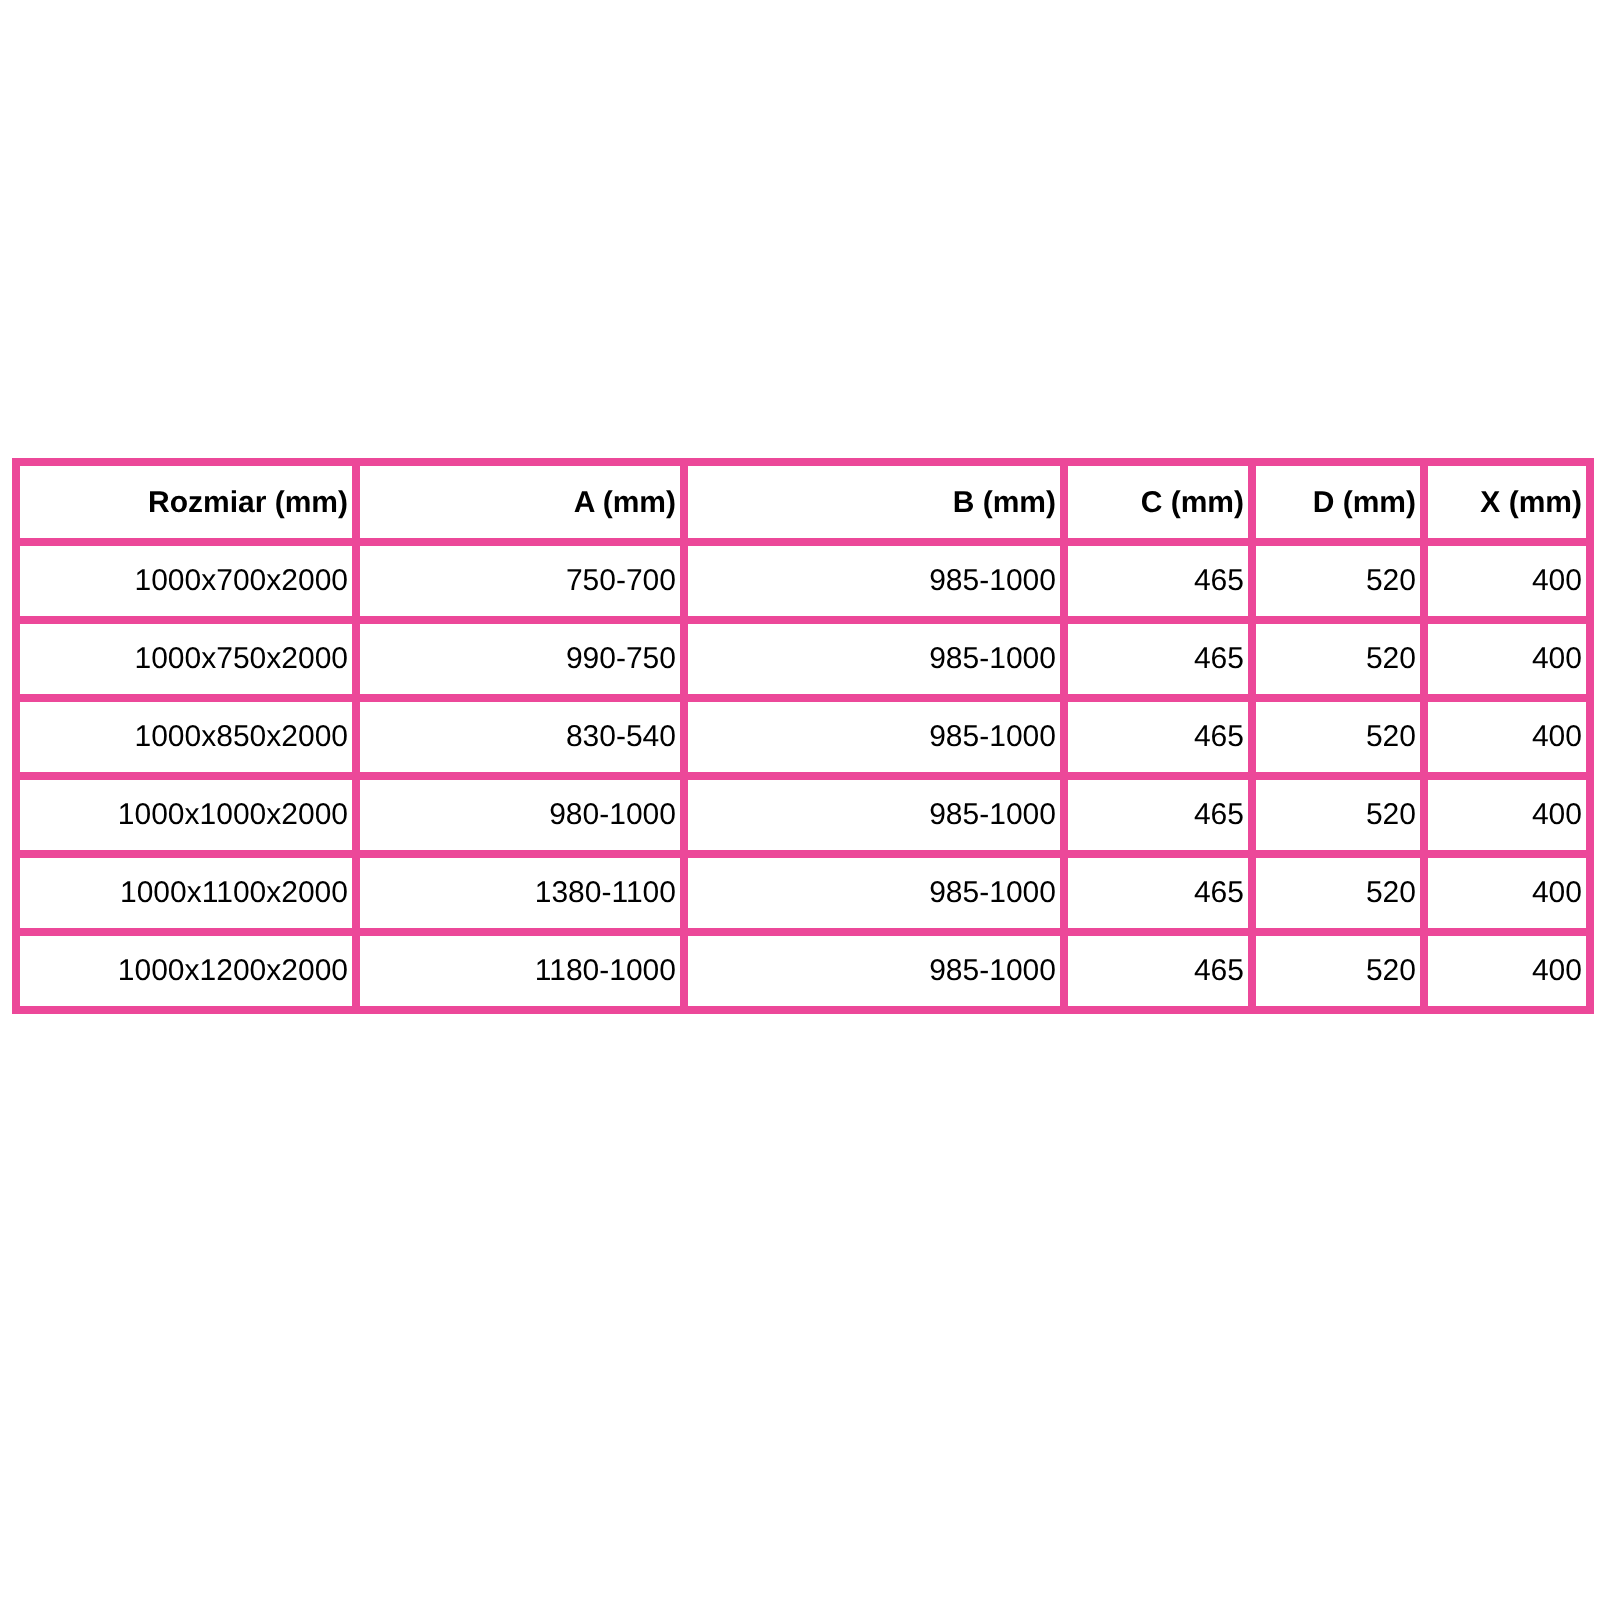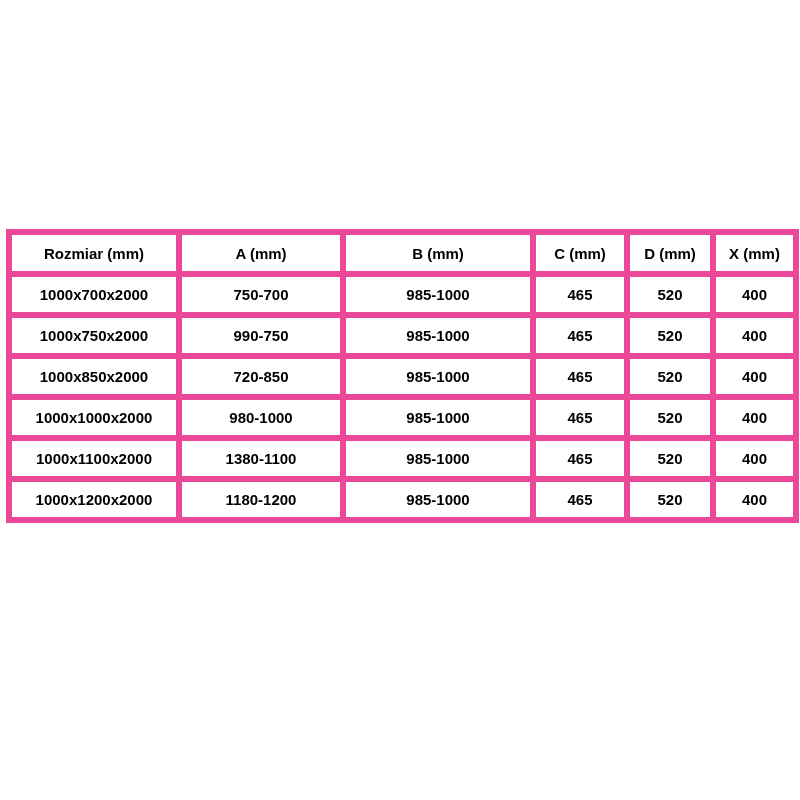--- a/index.html
+++ b/index.html
@@ -15,36 +15,36 @@
   .spec-table {
     position: absolute;
     left: 6px;
     top: 229px;
     width: 787px;
     border-collapse: collapse;
     table-layout: fixed;
   }
   .spec-table th,
   .spec-table td {
-    border: 6px solid #ec4899;
-    text-align: center;
+    border: 4px solid #ec4899;
+    text-align: right;
     vertical-align: middle;
     padding: 0 2px;
     overflow: hidden;
     white-space: nowrap;
   }
   .spec-table th {
     height: 36px;
     font-size: 15px;
     font-weight: bold;
   }
   .spec-table td {
     height: 35px;
     font-size: 15px;
-    font-weight: bold;
+    font-weight: normal;
   }
 </style>
 </head>
 <body>
 
 <table class="spec-table">
   <colgroup>
     <col style="width:170px">
     <col style="width:164px">
     <col style="width:190px">
@@ -74,21 +74,21 @@
       <tr>
         <td>1000x750x2000</td>
         <td>990-750</td>
         <td>985-1000</td>
         <td>465</td>
         <td>520</td>
         <td>400</td>
       </tr>
       <tr>
         <td>1000x850x2000</td>
-        <td>720-850</td>
+        <td>830-540</td>
         <td>985-1000</td>
         <td>465</td>
         <td>520</td>
         <td>400</td>
       </tr>
       <tr>
         <td>1000x1000x2000</td>
         <td>980-1000</td>
         <td>985-1000</td>
         <td>465</td>
@@ -98,20 +98,20 @@
       <tr>
         <td>1000x1100x2000</td>
         <td>1380-1100</td>
         <td>985-1000</td>
         <td>465</td>
         <td>520</td>
         <td>400</td>
       </tr>
       <tr>
         <td>1000x1200x2000</td>
-        <td>1180-1200</td>
+        <td>1180-1000</td>
         <td>985-1000</td>
         <td>465</td>
         <td>520</td>
         <td>400</td>
       </tr>
     </tbody>
 </table>
 
 </body></html>

